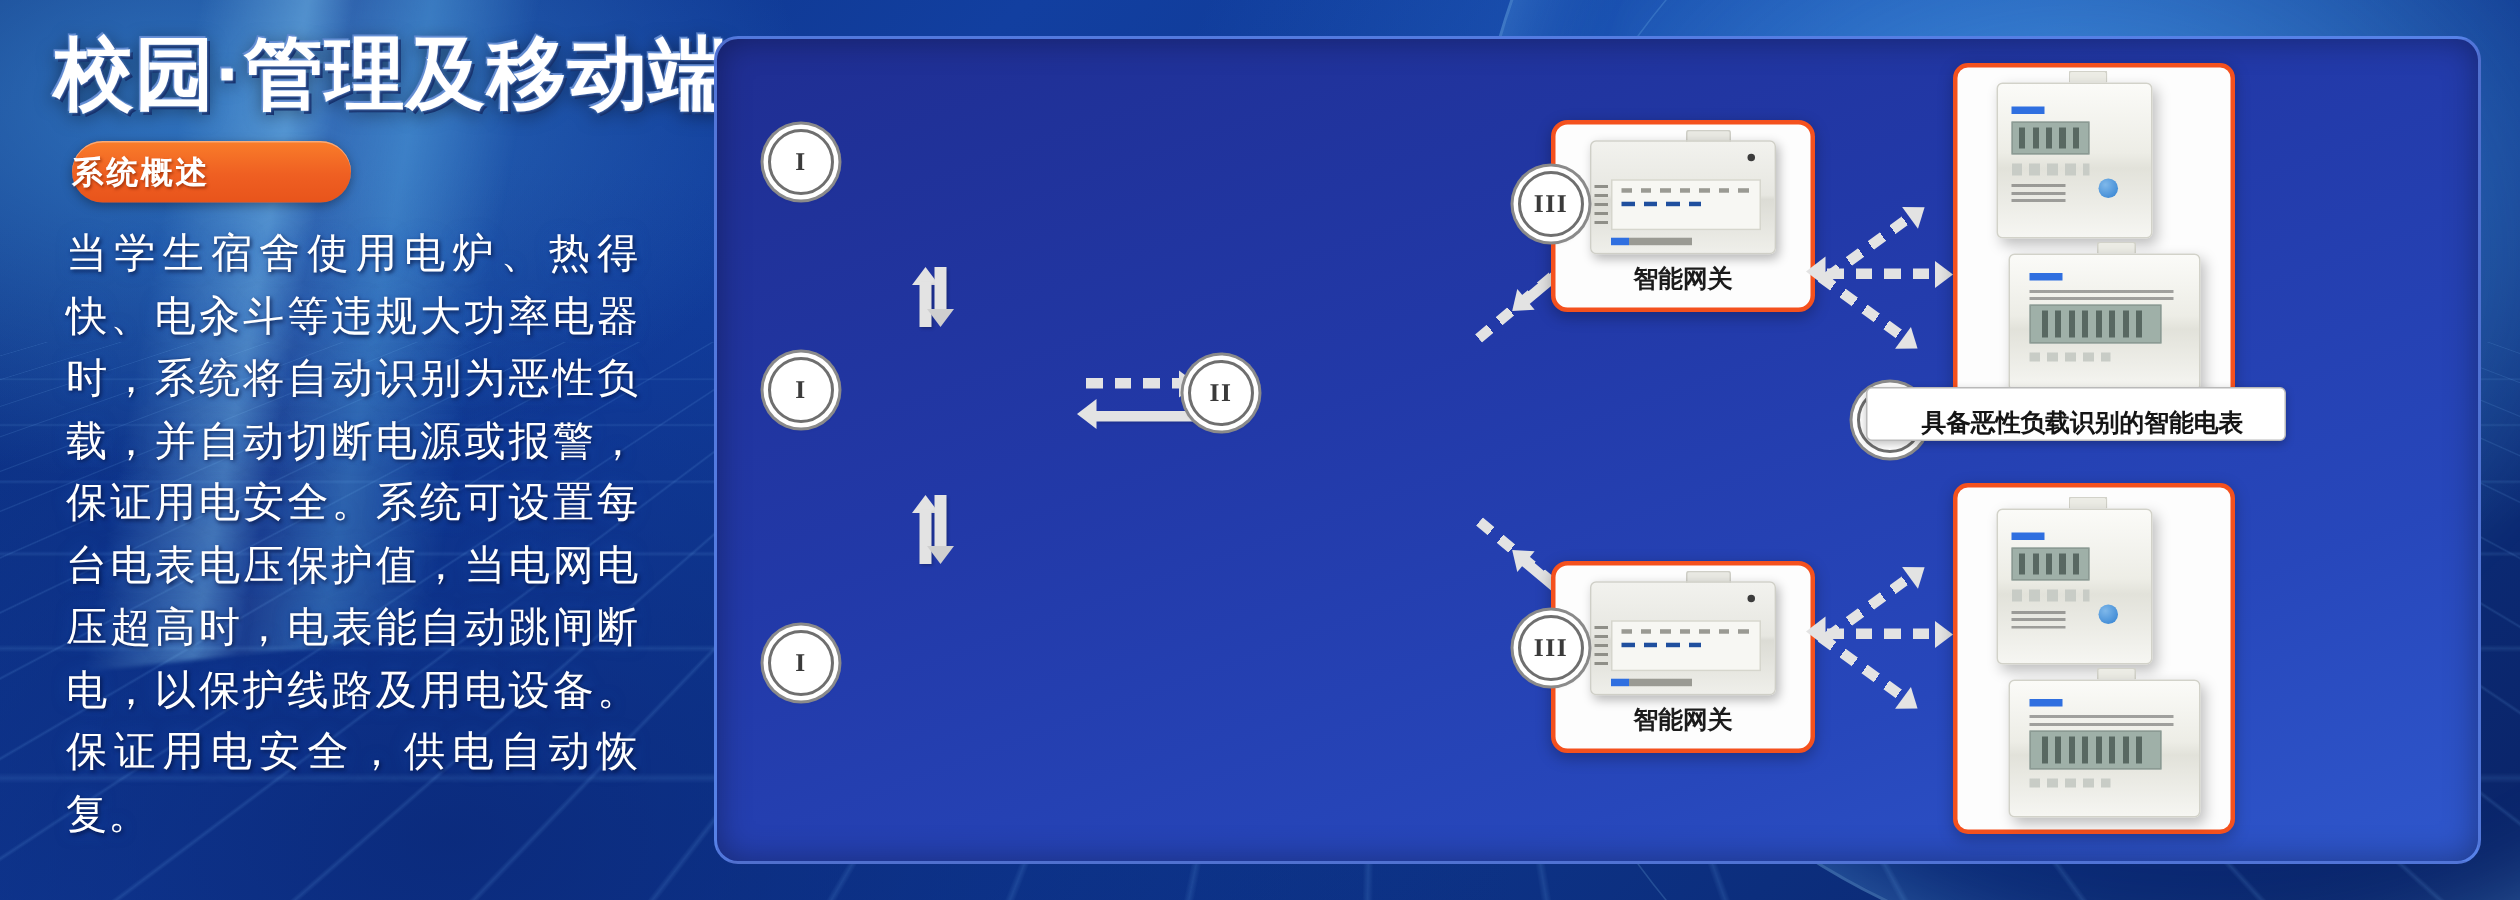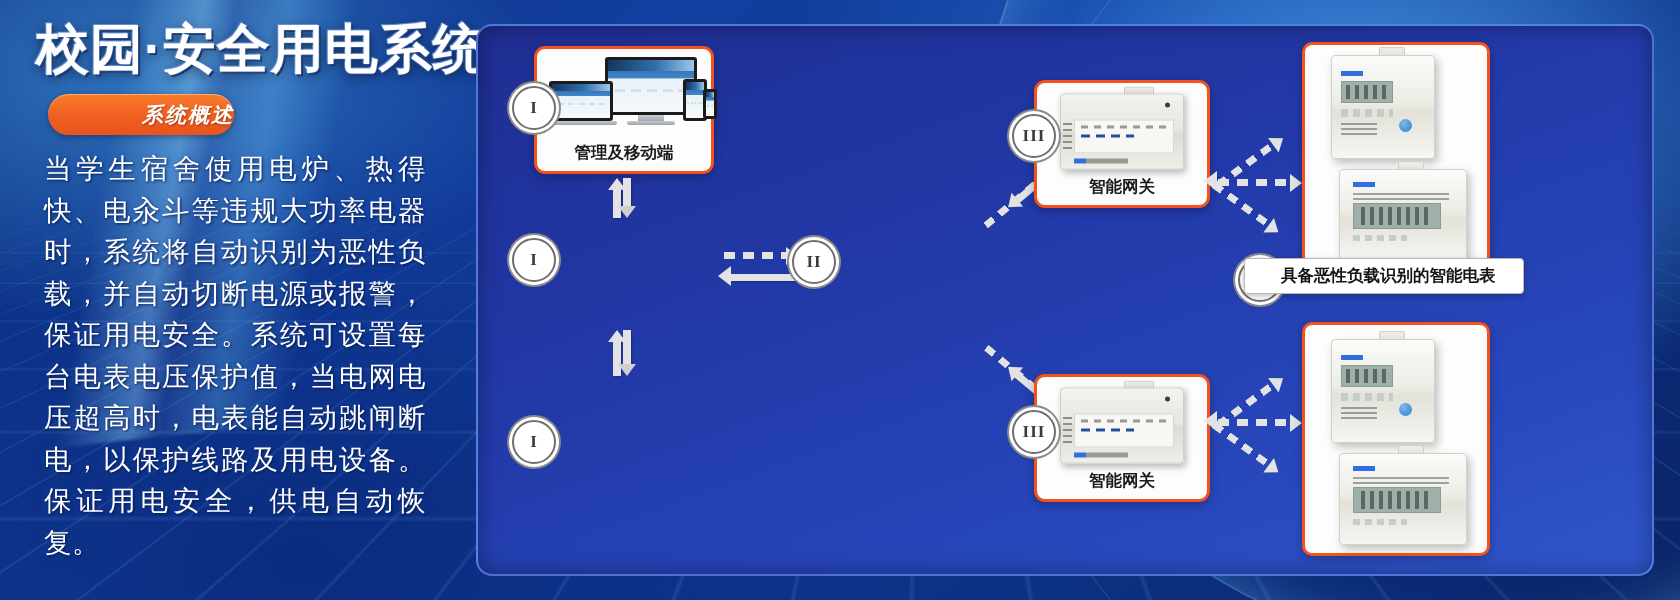--- a/index.html
+++ b/index.html
@@ -61,21 +61,21 @@
     text-shadow:
       0 0 2px #7aa8e8, 2px 2px 0 #17326e, -1px -1px 0 #5f86cc,
       0 3px 12px rgba(0,0,0,0.55);
     white-space: nowrap;
   }
   .pill {
     position: absolute; left: 48px; top: 94px;
     width: 186px; height: 41px; border-radius: 21px;
     background: linear-gradient(180deg, #f97d2a 0%, #ef5f22 55%, #e8541b 100%);
     box-shadow: 0 2px 7px rgba(0,0,0,0.35), inset 0 1px 0 rgba(255,255,255,0.35);
-    display: flex; align-items: center; justify-content: flex-end; font-style: italic;
+    display: flex; align-items: center; justify-content: flex-start;
   }
   .pill span {
     color: #fff; font-size: 21px; font-weight: 700; letter-spacing: 2px;
     text-shadow: 1px 1px 2px rgba(120,30,0,0.6);
   }
   .para {
     position: absolute; left: 44px; top: 148px; width: 382px;
     color: #ffffff; font-size: 27.5px; line-height: 41.5px;
     letter-spacing: 0.5px; text-align: justify;
     text-shadow: 1px 1px 3px rgba(0,10,50,0.8), 0 0 10px rgba(30,90,190,0.6);
@@ -266,72 +266,50 @@
   .diag .line { position:absolute; left:0; top:0; height:7px; background:#e3e3e3; }
   .diag .dashline { position:absolute; left:0; top:0; height:7px;
       background: repeating-linear-gradient(90deg,#e3e3e3 0 10px, transparent 10px 18px); }
 
   .meter-panel {
     position:absolute; background:#fdfdfd; border:3px solid #f4511e; border-radius:10px;
     box-shadow: 0 3px 10px rgba(0,0,0,0.25);
   }
   .meter-caption {
     position:absolute; background:#ffffff; border:1px solid #b9b9b9; border-radius:4px;
-    display:flex; align-items:center; box-shadow: 0 2px 6px rgba(0,0,0,0.25);
+    display:flex; align-items:flex-end; box-shadow: 0 2px 6px rgba(0,0,0,0.25);
     z-index: 7;
   }
   .meter-caption span {
     color:#151515; font-size:16.5px; font-weight:700; padding-left:36px; white-space:nowrap;
   }
 </style>
 </head>
 <body>
 
 <div class="bg">
   <div class="bg-grid"></div>
   <div class="bg-sweep"></div>
   <div class="bg-sweep2"></div>
   <div class="bg-arc"></div>
   <div class="bg-arc2"></div>
 </div>
 
 <div class="left">
-  <div class="title">校园·安全用电系统</div>
+  <div class="title">校园·管理及移动端</div>
 
   <div class="pill">
     <span>系统概述</span>
   </div>
 
   <p class="para">当学生宿舍使用电炉、热得快、电汆斗等违规大功率电器时，系统将自动识别为恶性负载，并自动切断电源或报警，保证用电安全。系统可设置每台电表电压保护值，当电网电压超高时，电表能自动跳闸断电，以保护线路及用电设备。保证用电安全，供电自动恢复。</p>
 </div>
 
 <div class="panel">
 
-  <div class="card" style="left:56px; top:20px; width:180px; height:128px;">
-    <div class="card-media" style="height:84px;">
-      <div class="monitor-set">
-        <div class="mon" style="left:62px; top:2px; width:92px; height:58px;">
-            <div class="scr"></div>
-          </div>
-        <div class="mon-stand" style="left:95px; top:60px; width:26px; height:7px;"></div>
-        <div class="mon-stand" style="left:84px; top:66px; width:48px; height:4px; border-radius:2px;"></div>
-        <div class="mon" style="left:6px; top:26px; width:64px; height:40px;">
-            <div class="scr"></div>
-          </div>
-        <div class="mon-stand" style="left:2px; top:66px; width:72px; height:4px; border-radius:2px;"></div>
-        <div class="mon" style="left:140px; top:24px; width:24px; height:42px;">
-            <div class="scr"></div>
-          </div>
-        <div class="mon" style="left:160px; top:34px; width:14px; height:30px;">
-            <div class="scr"></div>
-          </div>
-      </div>
-    </div>
-    <div class="card-label">管理及移动端</div>
-  </div>
   <div class="badge" style="left:34px; top:60px;">I</div>
 
   <div class="arrow-v" style="left:130px; top:152px; height:40px;">
     <div class="tri tri-up" style="left:0px; top:0px;"></div>
     <div class="bar" style="left:5px; top:10px; height:30px;"></div>
     <div class="bar" style="left:15px; top:0px; height:28px;"></div>
     <div class="tri tri-dn" style="left:10px; top:28px;"></div>
   </div>
 
   <div class="badge" style="left:34px; top:212px;">I</div>

